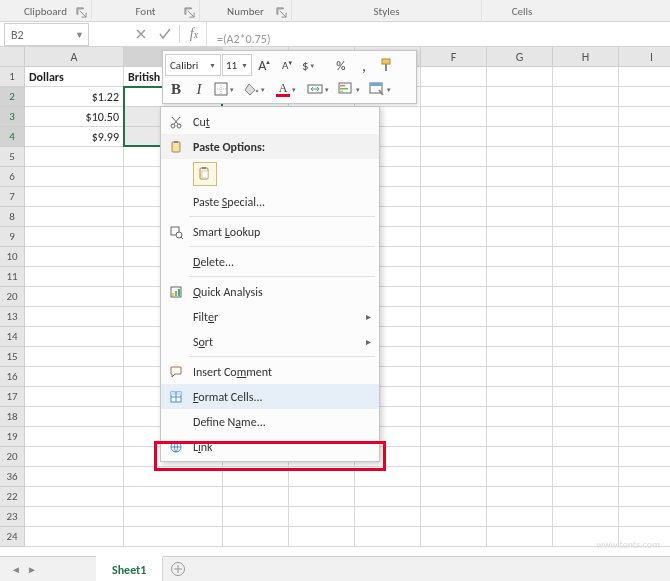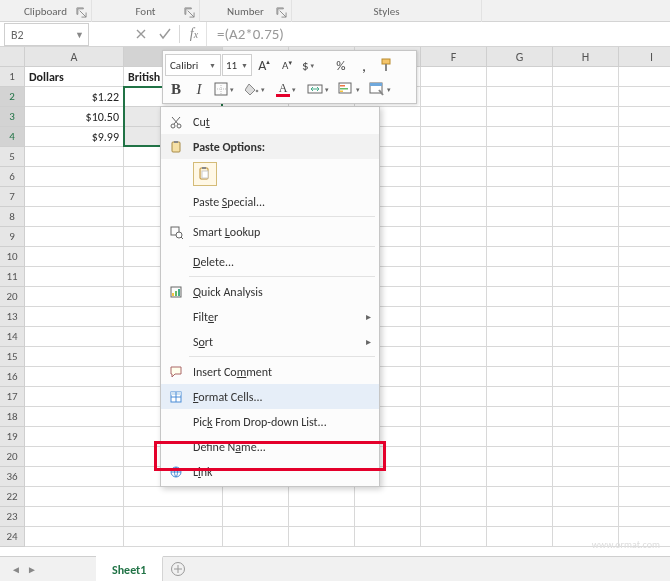--- a/index.html
+++ b/index.html
@@ -49,22 +49,22 @@
     color: #666; font-size: 12px;
   }
   .name-box .nb-arrow { color: #888; font-size: 9px; }
   .fb-spacer { width: 40px; }
   .fb-btn {
     width: 24px; height: 24px; display: flex; align-items: center; justify-content: center;
     color: #888;
   }
   .fb-divider { width: 0; border-left: 1px solid #d8d8d8; height: 18px; margin: 0 2px; }
   .fb-formula {
-    flex: 1; height: 24px; display: flex; align-items: center;
-    padding-left: 10px; color: #999; font-size: 15px;
+    flex: 1; height: 24px; display: flex; align-items: flex-end;
+    padding-left: 10px; color: #999; font-size: 12px;
     border-left: 1px solid #e2e2e2;
   }
 
   
   .grid-wrap {
     position: absolute; left: 0; top: 47px; width: 670px; height: 509px;
     overflow: hidden;
     background: #fff;
   }
   .selectall {
@@ -250,20 +250,23 @@
   <div class="grp" style="width:92px">
     <span>Number</span>
     <span class="launcher">
       <svg viewBox="0 0 12 12" width="11" height="11">
           <path d="M1 1h7v1H2v6H1z M4 4l7 7M11 6v5H6" stroke="#888" stroke-width="1" fill="none"></path>
         </svg>
     </span>
   </div>
   <div class="grp" style="width:190px">
     <span>Styles</span>
+  </div>
+  <div class="grp" style="width:80px;border-right:none">
+    <span>Cells</span>
   </div>
 </div>
 
 <div class="formula-row">
   <div class="name-box">
     <span>B2</span>
     <span class="nb-arrow">▼</span>
   </div>
   <div class="fb-spacer"></div>
   <div class="fb-btn">
@@ -782,31 +785,28 @@
     <span class="mi-icon">
       <svg width="14" height="14" viewBox="0 0 14 14">
           <rect x="2" y="2" width="10" height="10" stroke="#4a8cd6" fill="#fff"></rect>
           <rect x="2" y="2" width="10" height="3" fill="#cfe2f3"></rect>
           <path d="M2 7h10M7 2v10" stroke="#4a8cd6"></path>
         </svg>
     </span>
     <span><span class="mnemonic">F</span>ormat Cells...</span>
   </div>
   <div class="mi">
-    <span>Pic<span class="mnemonic">k</span> From Drop-down List...</span>
-  </div>
-  <div class="mi">
     <span>Define N<span class="mnemonic">a</span>me...</span>
   </div>
   <div class="mi">
     <span class="mi-icon">
       <svg width="14" height="14" viewBox="0 0 14 14">
           <circle cx="7" cy="7" r="5" stroke="#4a8cd6" fill="none"></circle>
           <path d="M2 7h10M7 2c2 2 2 8 0 10M7 2c-2 2-2 8 0 10" stroke="#4a8cd6" fill="none"></path>
         </svg>
     </span>
     <span>L<span class="mnemonic">i</span>nk</span>
   </div>
 </div>
 
 <div class="red-box" style="left:154px; top:441px; width:232px; height:30px"></div>
 
-<div class="watermark">www.ormat.com</div>
+<div class="watermark">www.tents.com</div>
 
 </body></html>

